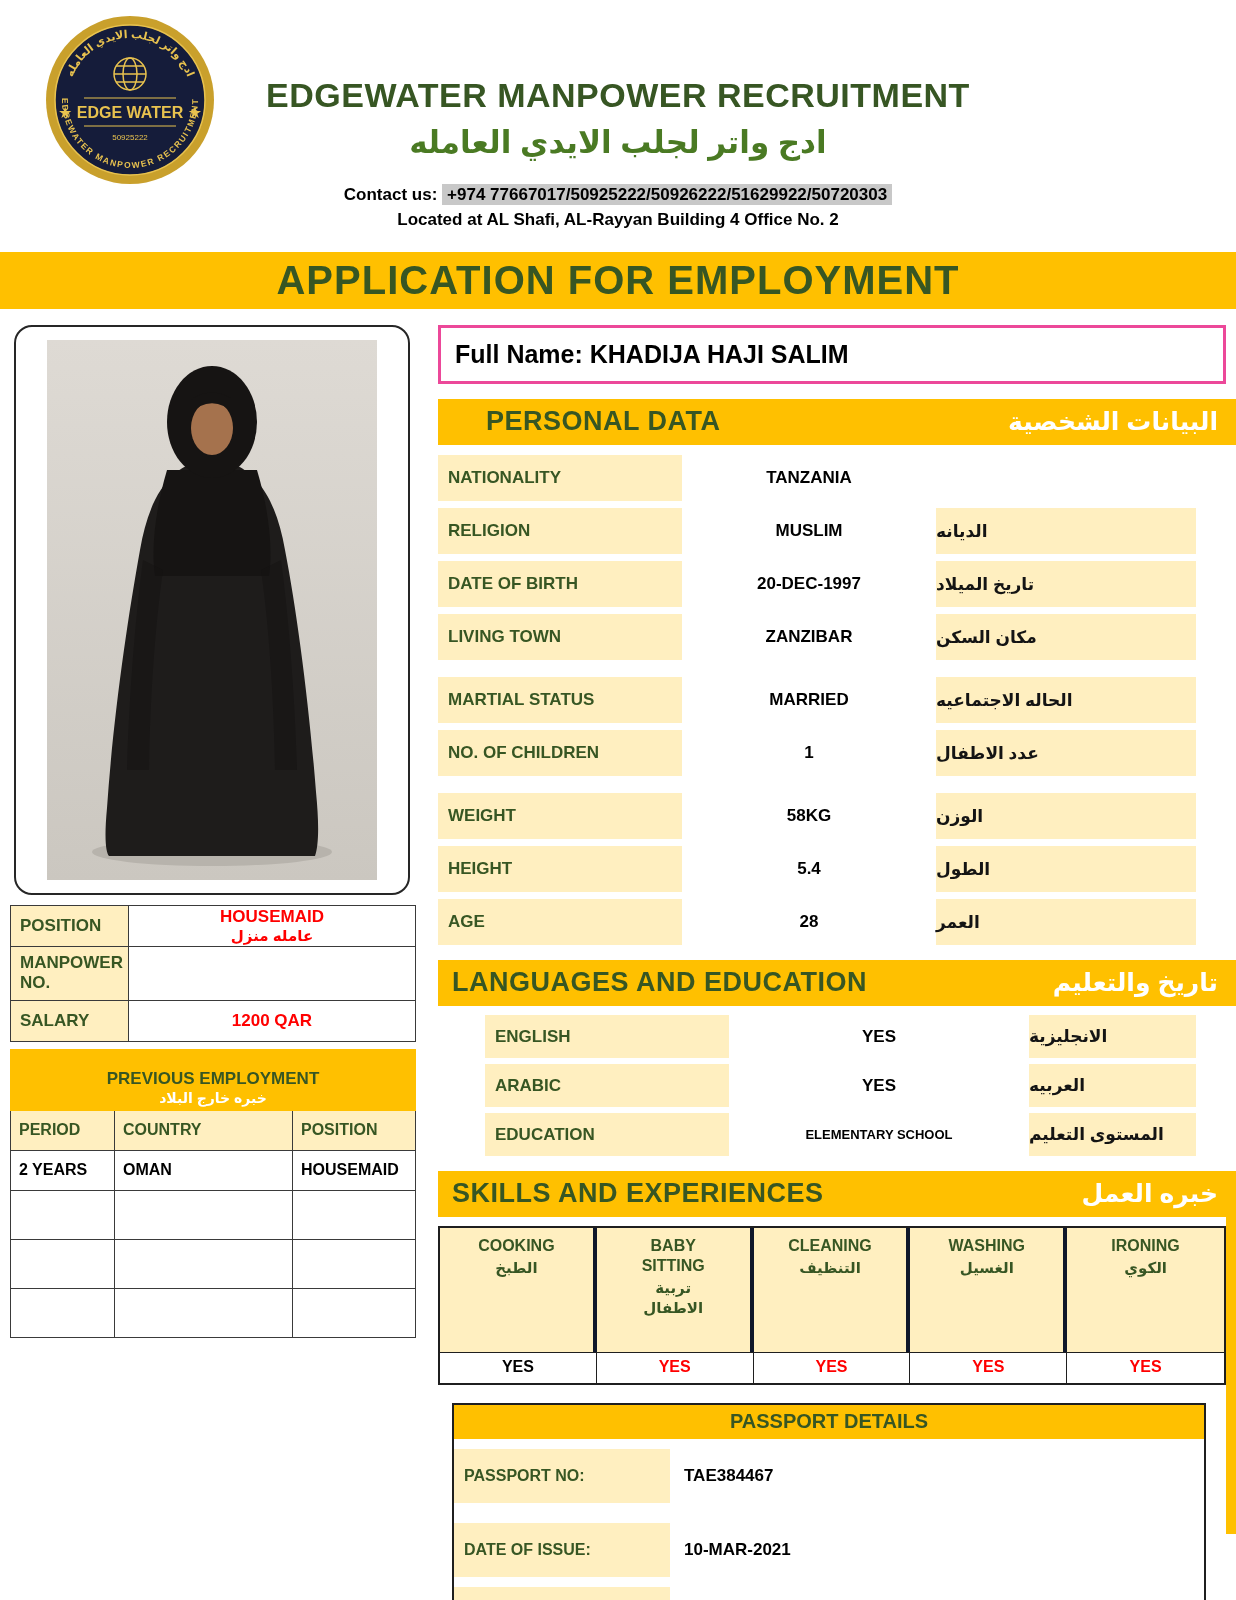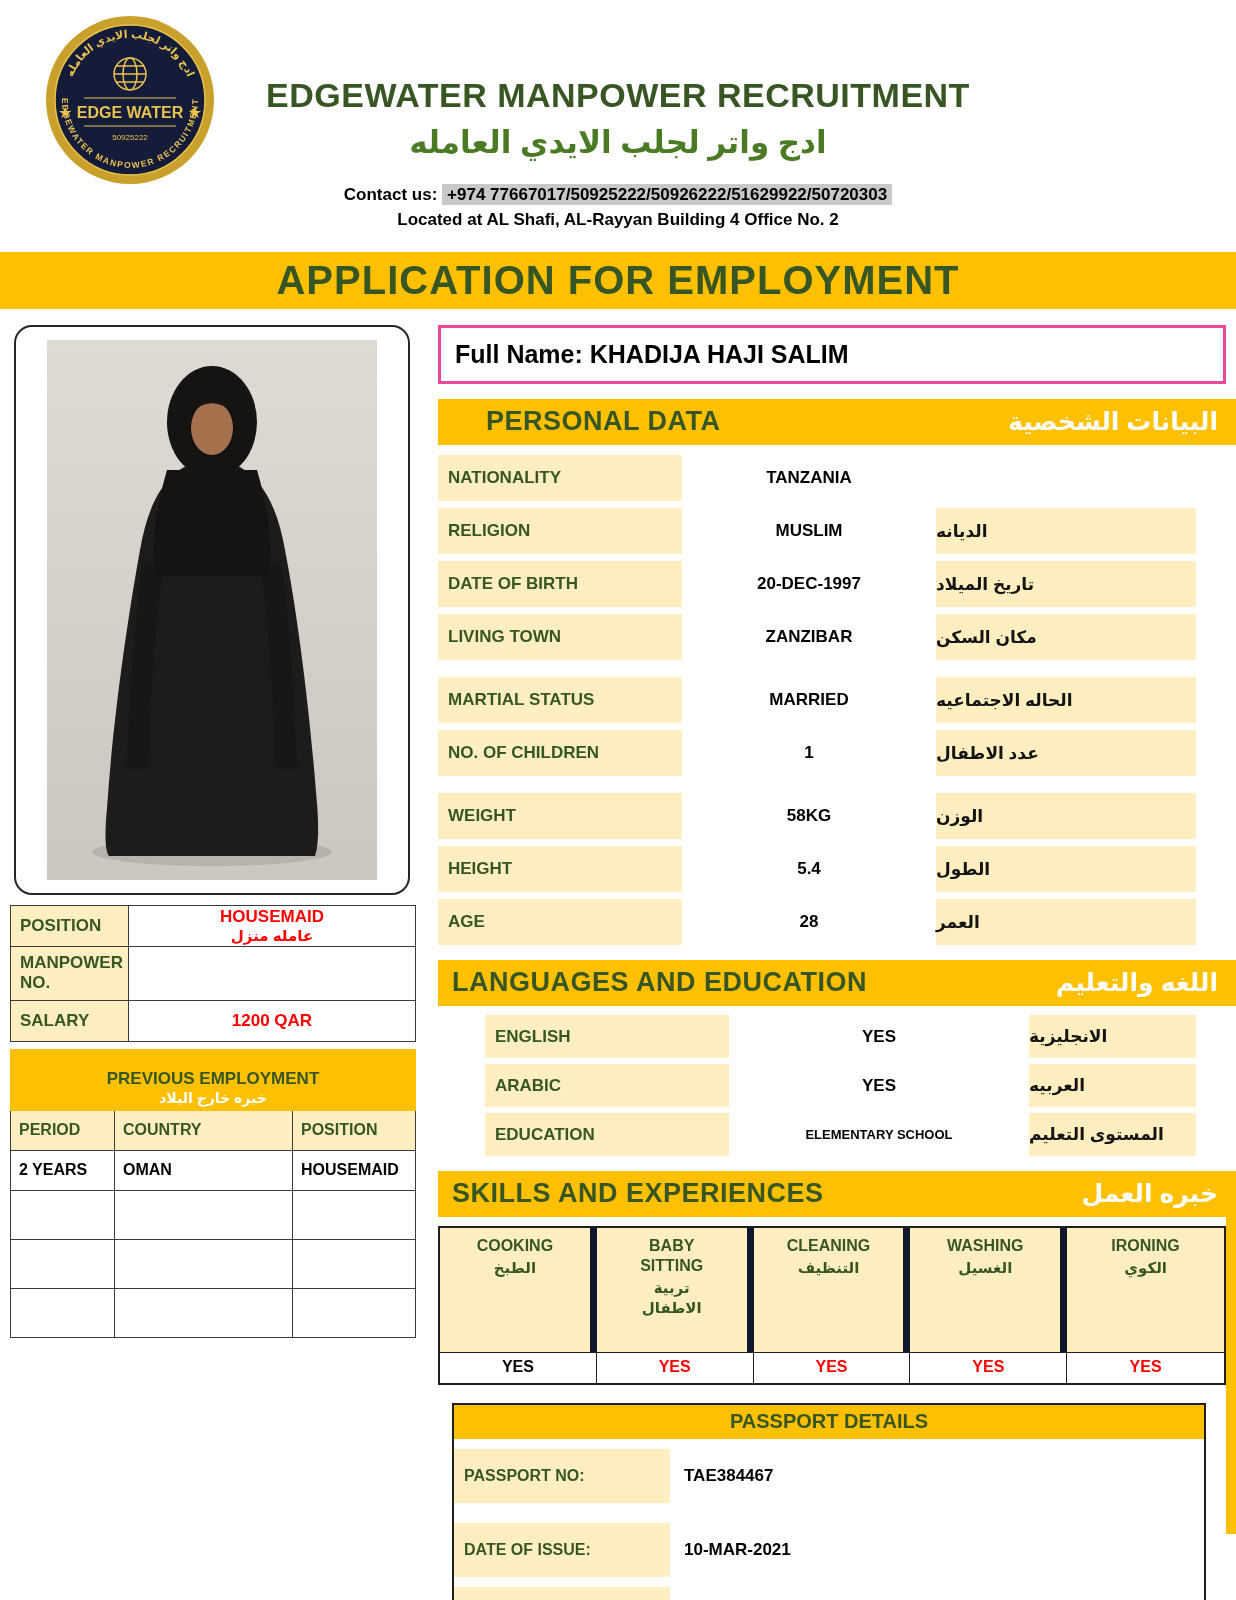--- a/index.html
+++ b/index.html
@@ -68,21 +68,21 @@
   .dval.small{font-size:13px;}
   .dar{background:#FFEFC0;color:#141414;font-weight:700;font-size:17px;display:flex;
        align-items:center;justify-content:flex-end;padding-right:14px;direction:rtl;}
 
   .lang-rows{margin-top:9px;margin-right:30px;padding-left:47px;}
   .lrow{display:grid;grid-template-columns:244px 300px 1fr;margin-bottom:6px;}
   .lrow .dlab,.lrow .dval{min-height:31px;}
 
   .skills-grid{margin-top:9px;border:2px solid #1f1f1f;display:grid;
                grid-template-columns:repeat(5,1fr);background:#fff;}
-  .sk-head{background:#FFEFC0;border-right:7px solid #0f172a;padding:8px 6px 10px;
+  .sk-head{background:#FFEFC0;border-right:4px solid #0f172a;padding:8px 6px 10px;
            text-align:center;min-height:106px;display:flex;flex-direction:column;align-items:center;}
   .sk-head:nth-child(5){border-right:none;}
   .sk-en{color:#375623;font-weight:800;font-size:16px;line-height:1.25;max-width:100px;}
   .sk-ar{color:#375623;font-weight:700;font-size:15px;margin-top:2px;line-height:1.3;
          max-width:80px;direction:rtl;}
   .sk-val{border-top:1px solid #1f1f1f;border-right:1px solid #1f1f1f;text-align:center;
           font-weight:800;font-size:16px;padding:5px 0 7px;background:#fff;}
   .sk-val:last-child{border-right:none;}
 
   .passport{margin:18px 20px 0 14px;border:2px solid #1f1f1f;padding-bottom:12px;background:#fff;}
@@ -272,21 +272,21 @@
         </div>
         <div class="drow">
           <div class="dlab">AGE</div>
           <div class="dval">28</div>
           <div class="dar">العمر</div>
         </div>
       </div>
 
       <div class="section-banner">
         <span class="sb-title">LANGUAGES AND EDUCATION</span>
-        <span class="sb-ar">اللغه والتعليم</span>
+        <span class="sb-ar">تاريخ والتعليم</span>
       </div>
       <div class="lang-rows">
         <div class="lrow">
           <div class="dlab">ENGLISH</div>
           <div class="dval">YES</div>
           <div class="dar">الانجليزية</div>
         </div>
         <div class="lrow">
           <div class="dlab">ARABIC</div>
           <div class="dval">YES</div>

